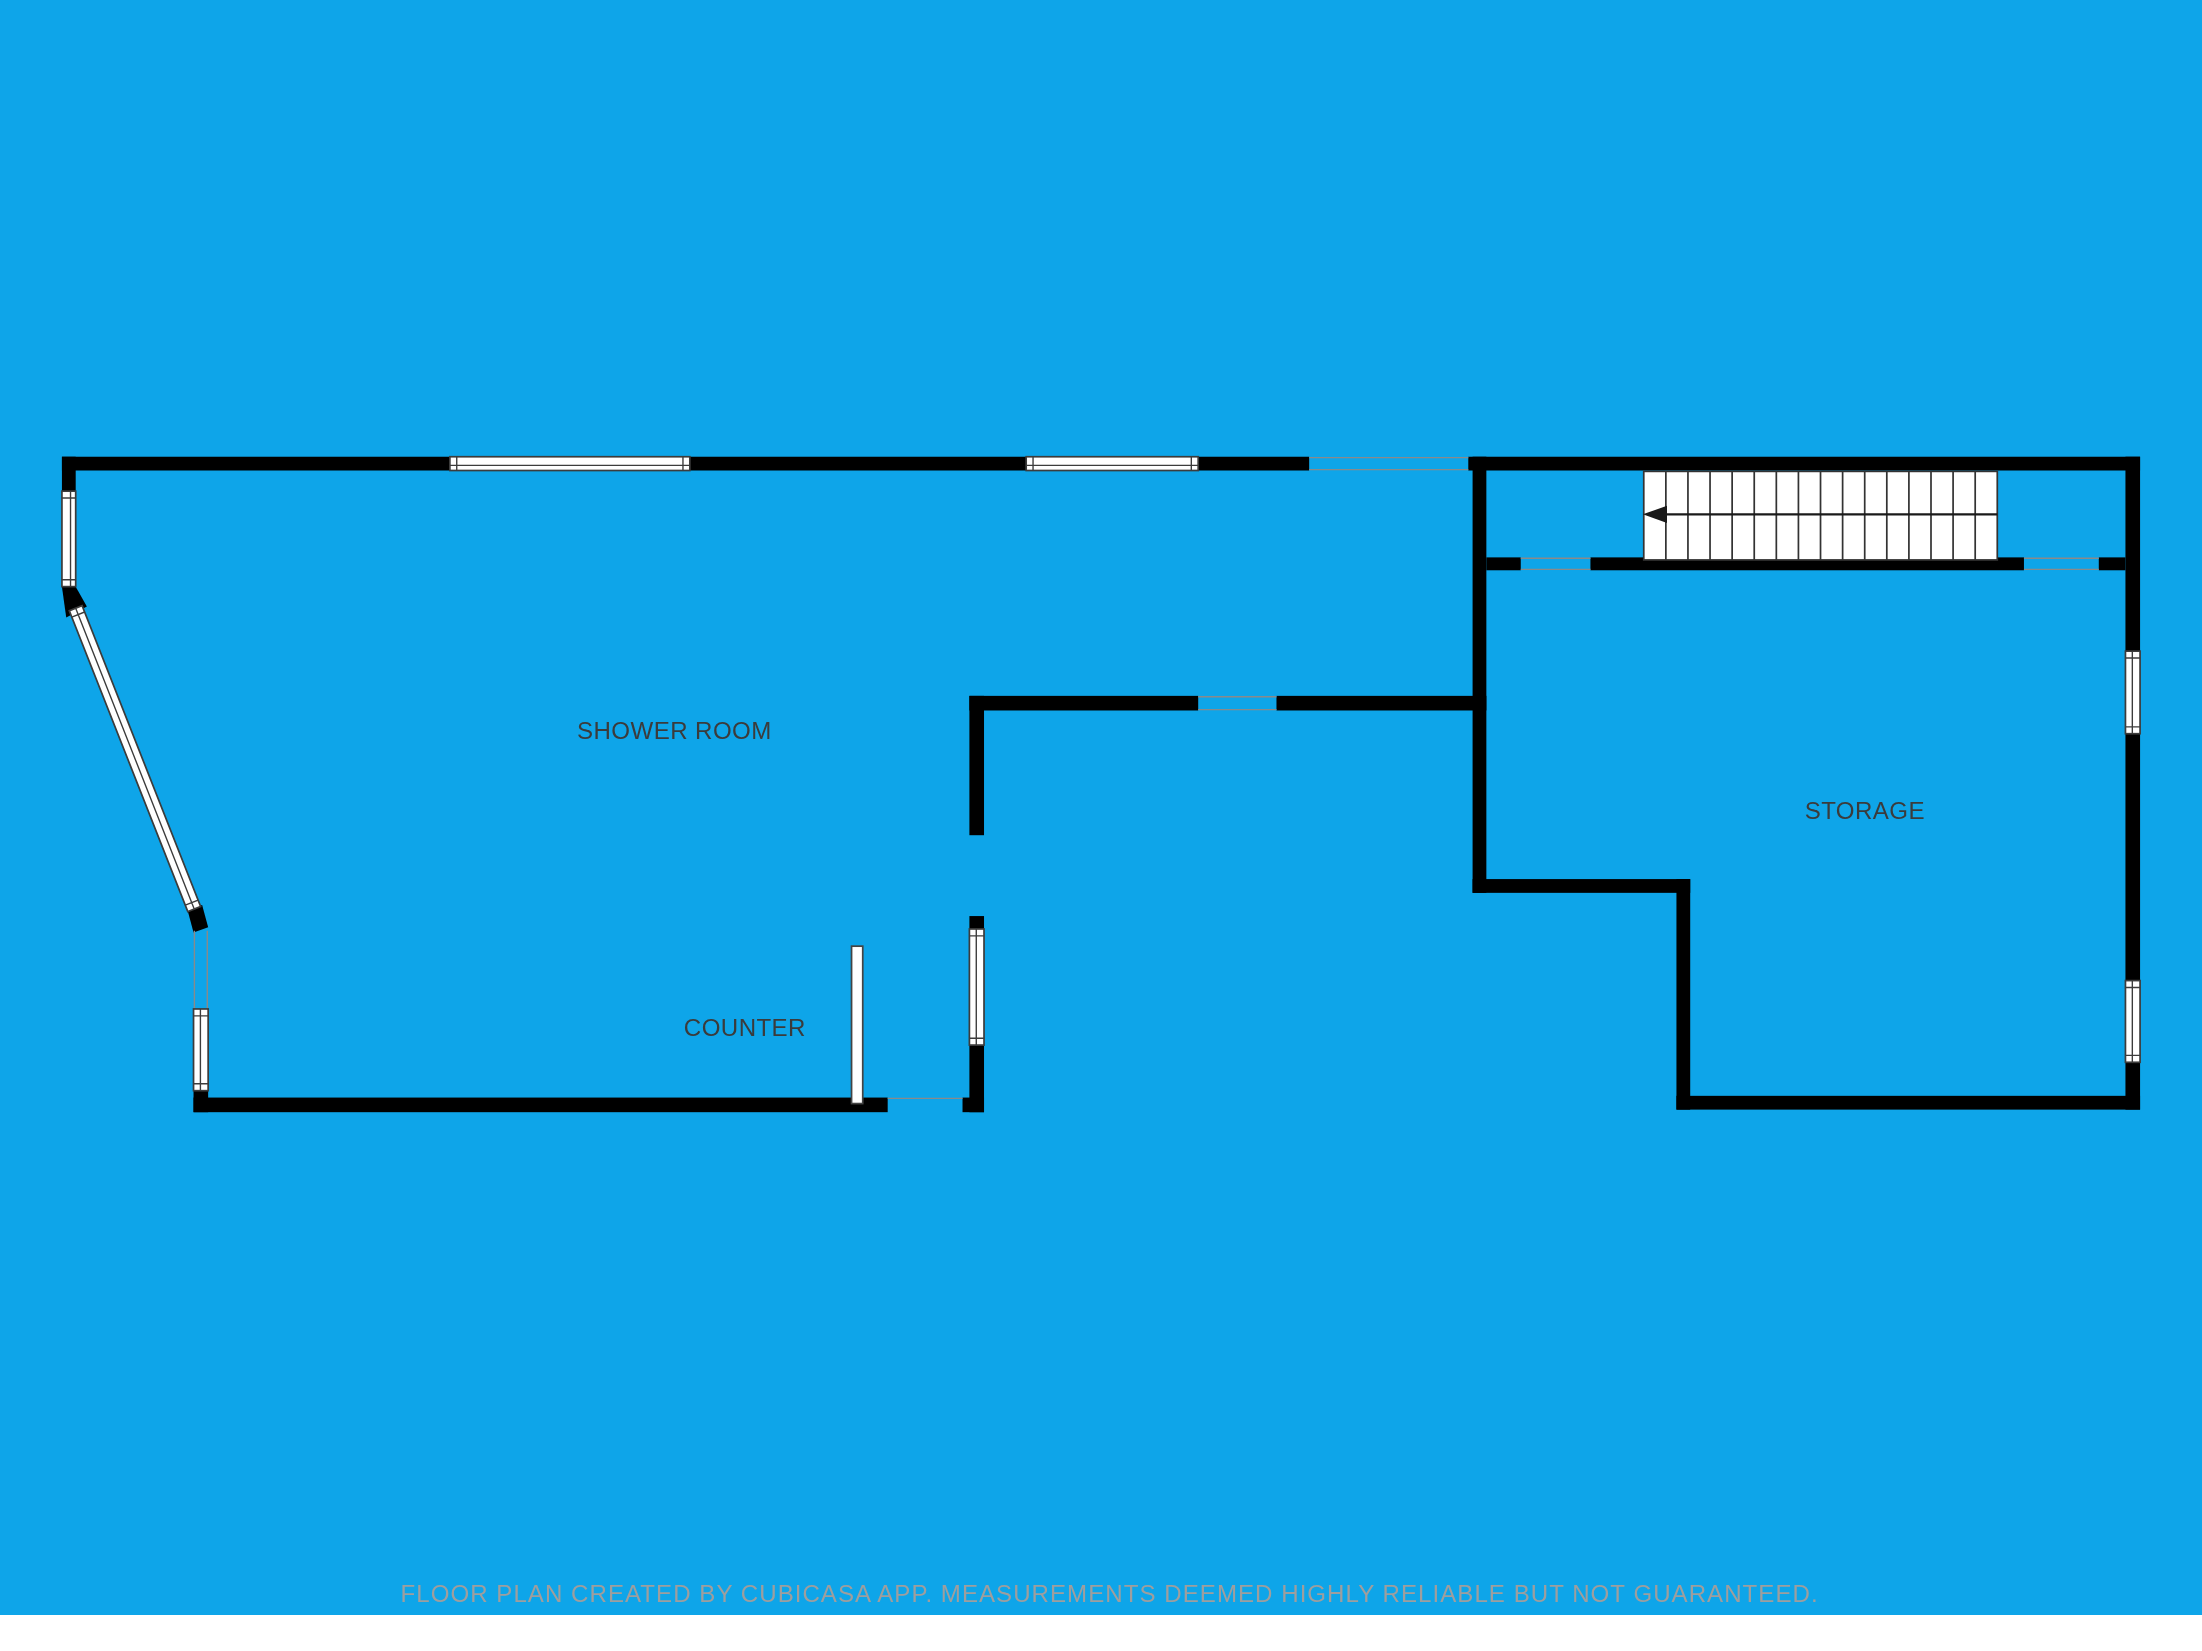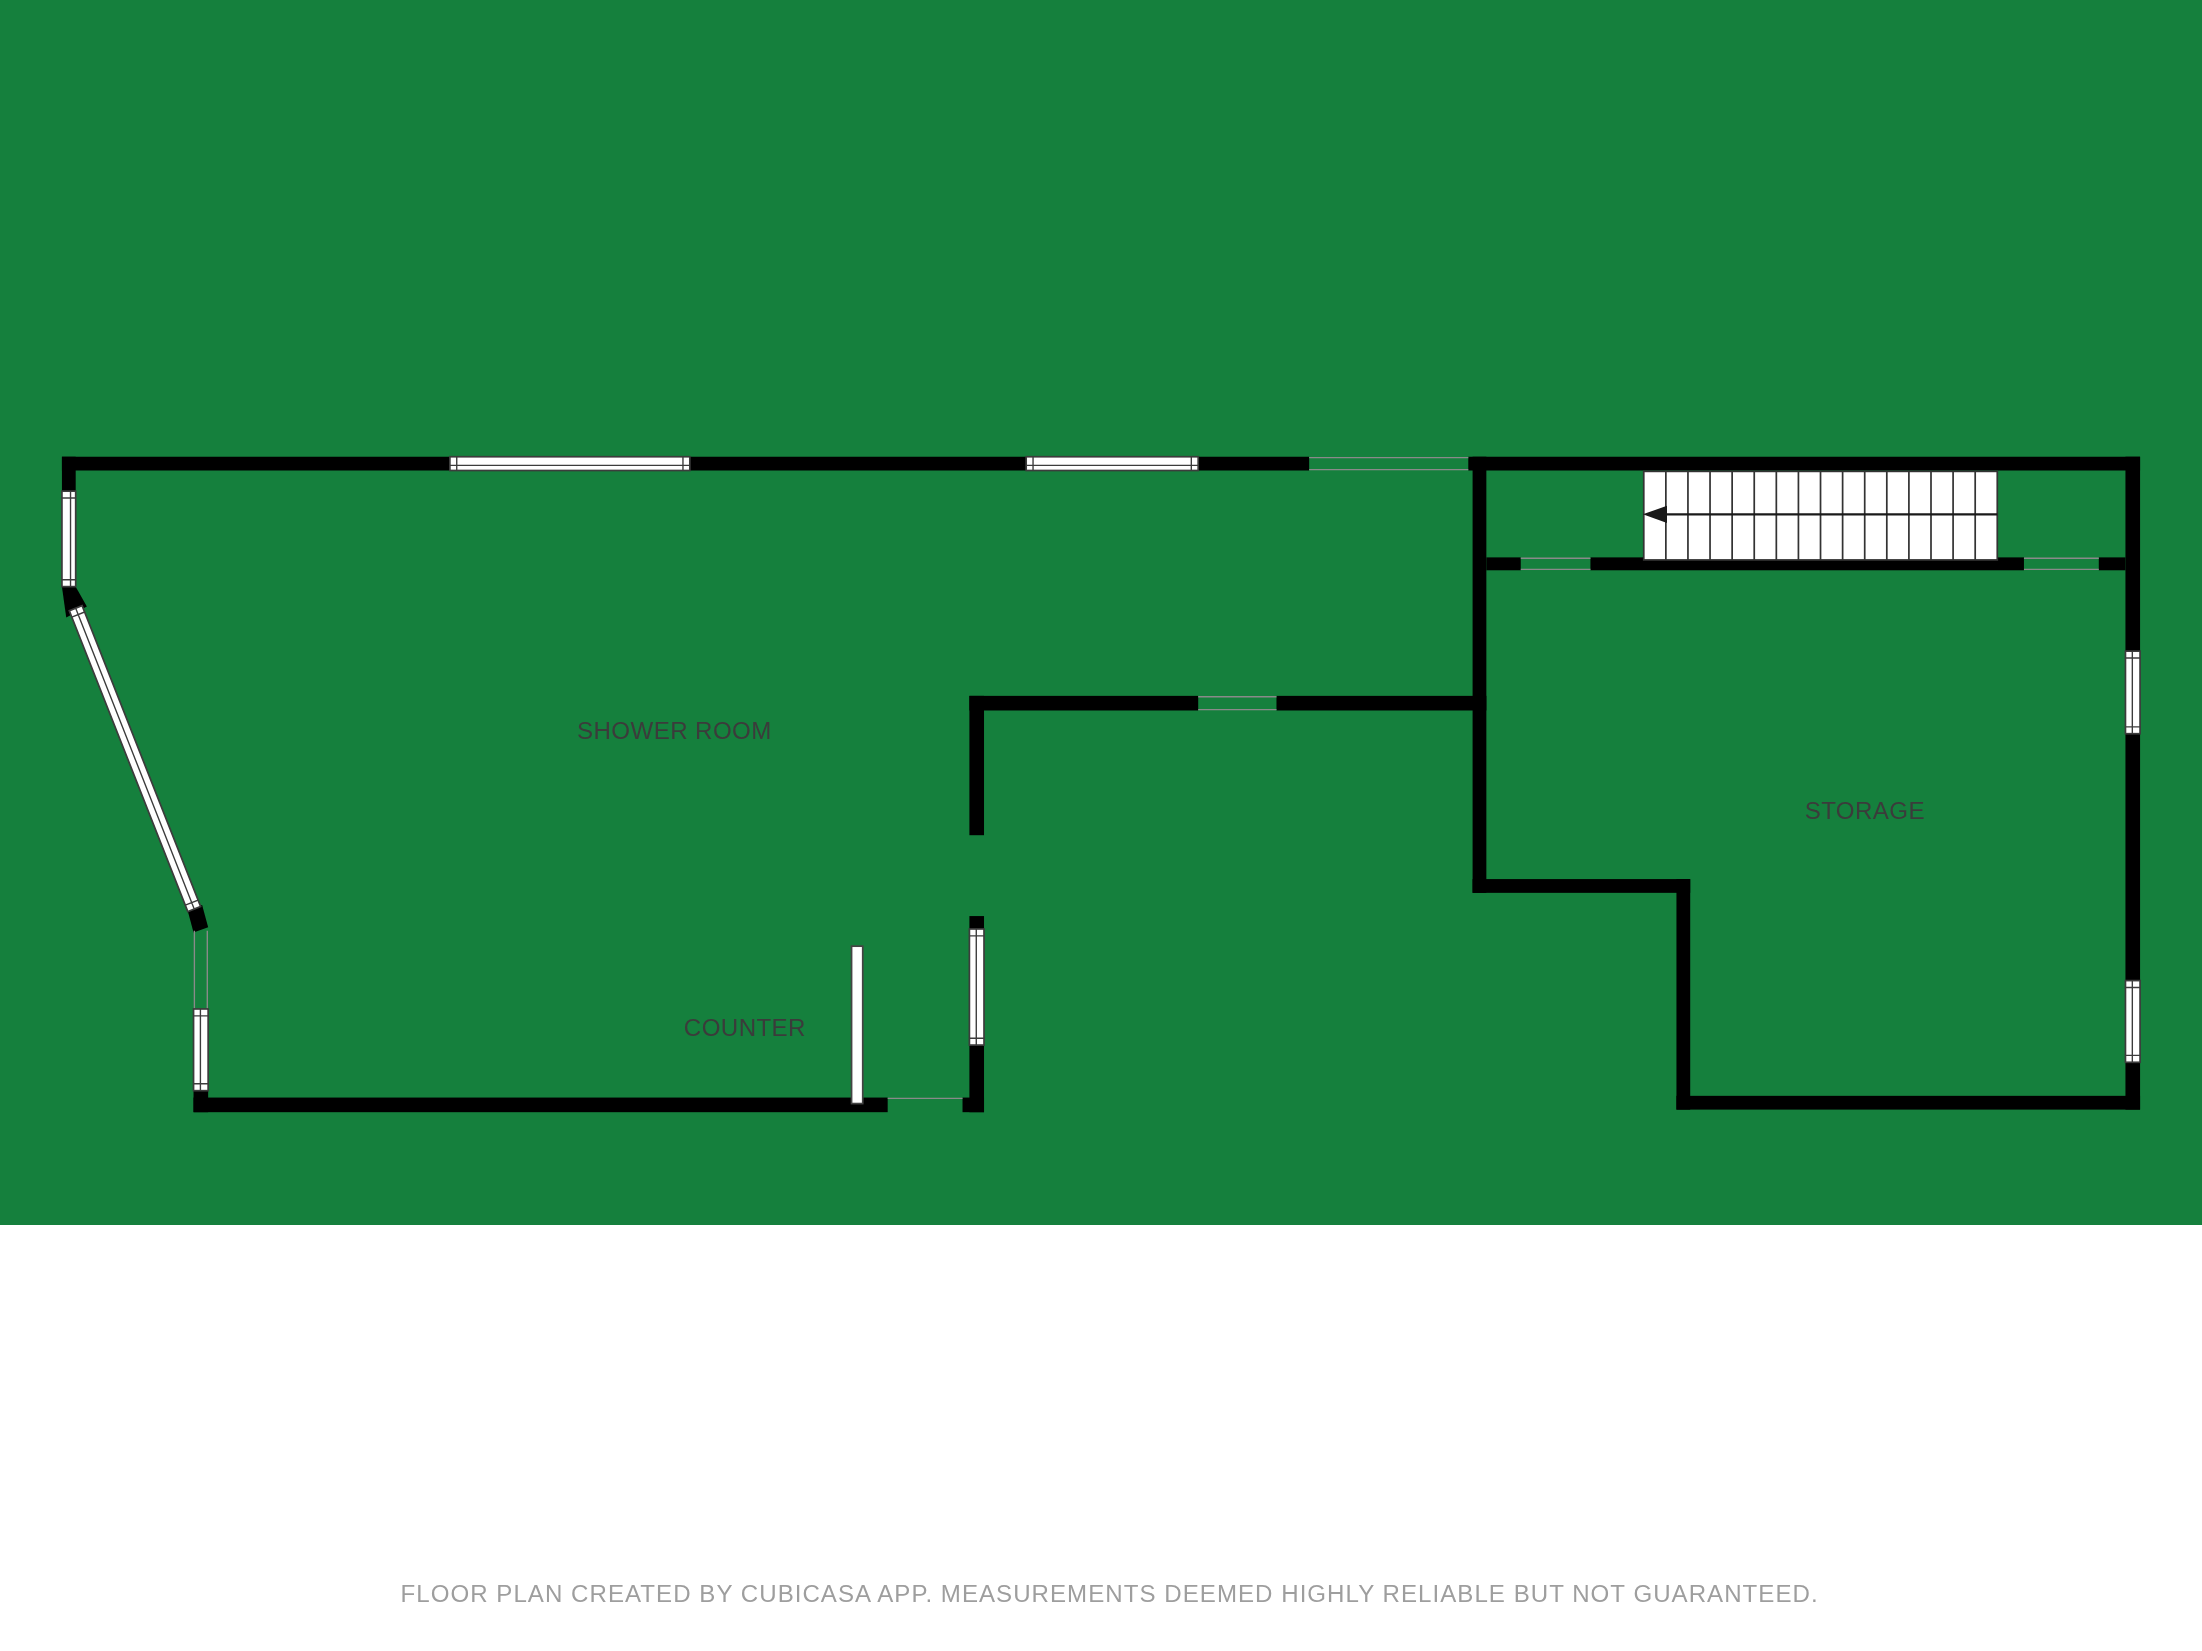--- a/index.html
+++ b/index.html
@@ -5,23 +5,23 @@
   html, body {
     margin: 0;
     padding: 0;
     background: #ffffff;
     width: 100%;
     height: 100%;
   }
   .plan-wrap {
     position: relative;
     width: 2203px;
-    height: 1225px;
+    height: 1615px;
     max-width: 100%;
-    background: #15803d;
+    background: #0ea5e9;
     font-family: "Liberation Sans", sans-serif;
   }
   svg { display: block; width: 100%; height: auto; }
 
   .wall   { fill: #000000; stroke: none; }
   .win    { fill: #ffffff; stroke: #3c3c3c; stroke-width: 2; }
   .winline{ stroke: #3c3c3c; stroke-width: 1.6; fill: none; }
   .thin   { stroke: #8a8a8a; stroke-width: 1.6; fill: none; }
   .stairbox { fill: #ffffff; stroke: #333333; stroke-width: 2; }
   .tread  { stroke: #333333; stroke-width: 2; }

